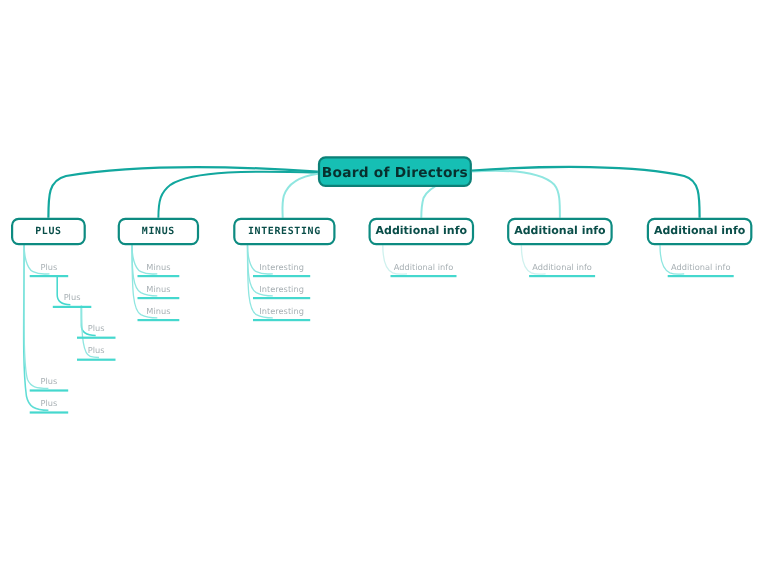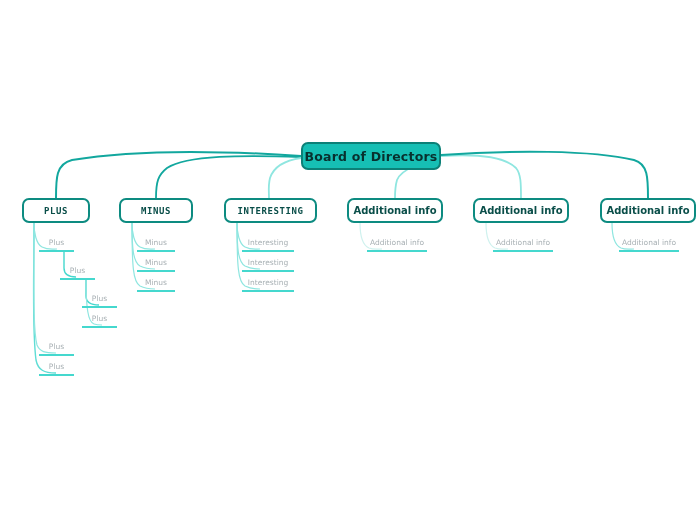--- a/index.html
+++ b/index.html
@@ -10,21 +10,21 @@
   body {
     width: 696px;
     height: 520px;
     position: relative;
     overflow: hidden;
     font-family: "DejaVu Sans", "Liberation Sans", sans-serif;
   }
 
   #canvas {
     position: absolute;
-    left: 12px; top: 0;
+    left: 0; top: 0;
     width: 684px;
     height: 520px;
   }
 
   #edges {
     position: absolute;
     left: 0; top: 0;
     width: 696px;
     height: 520px;
     pointer-events: none;

